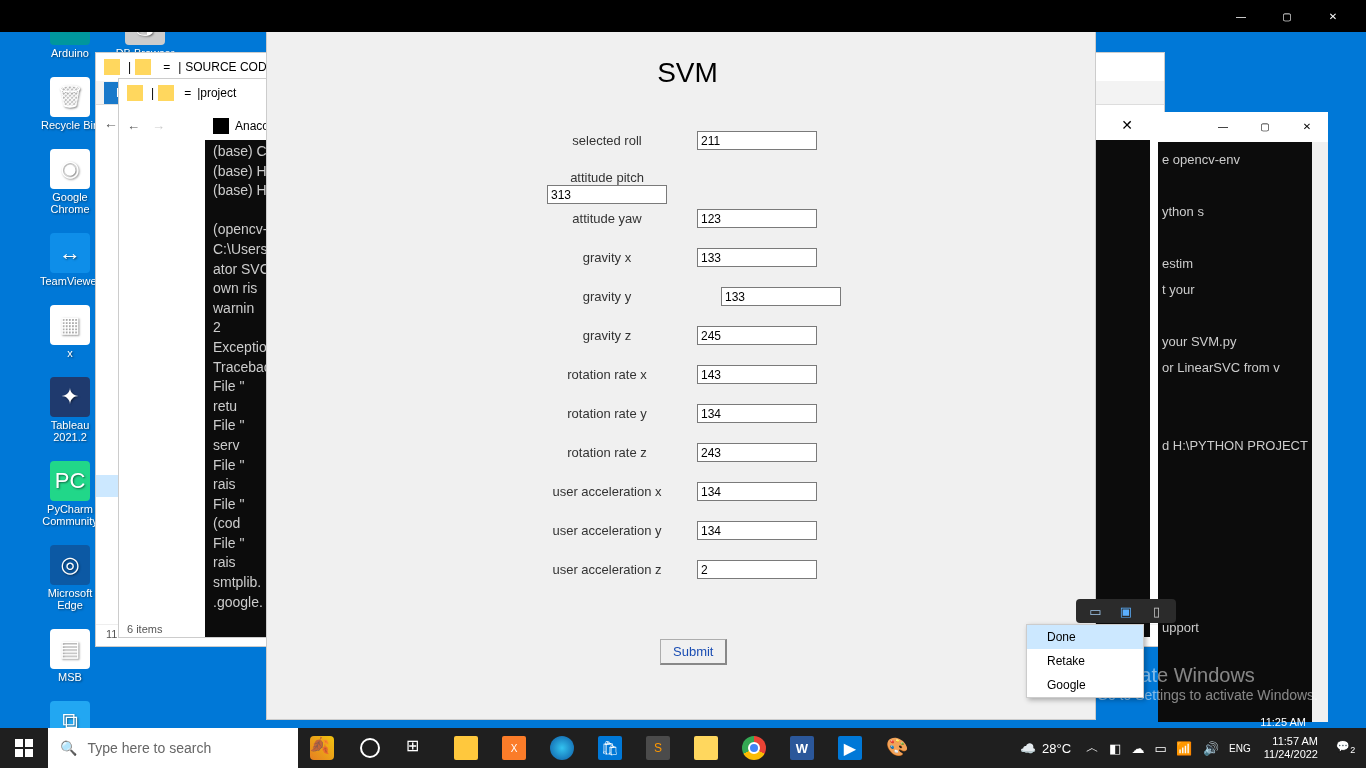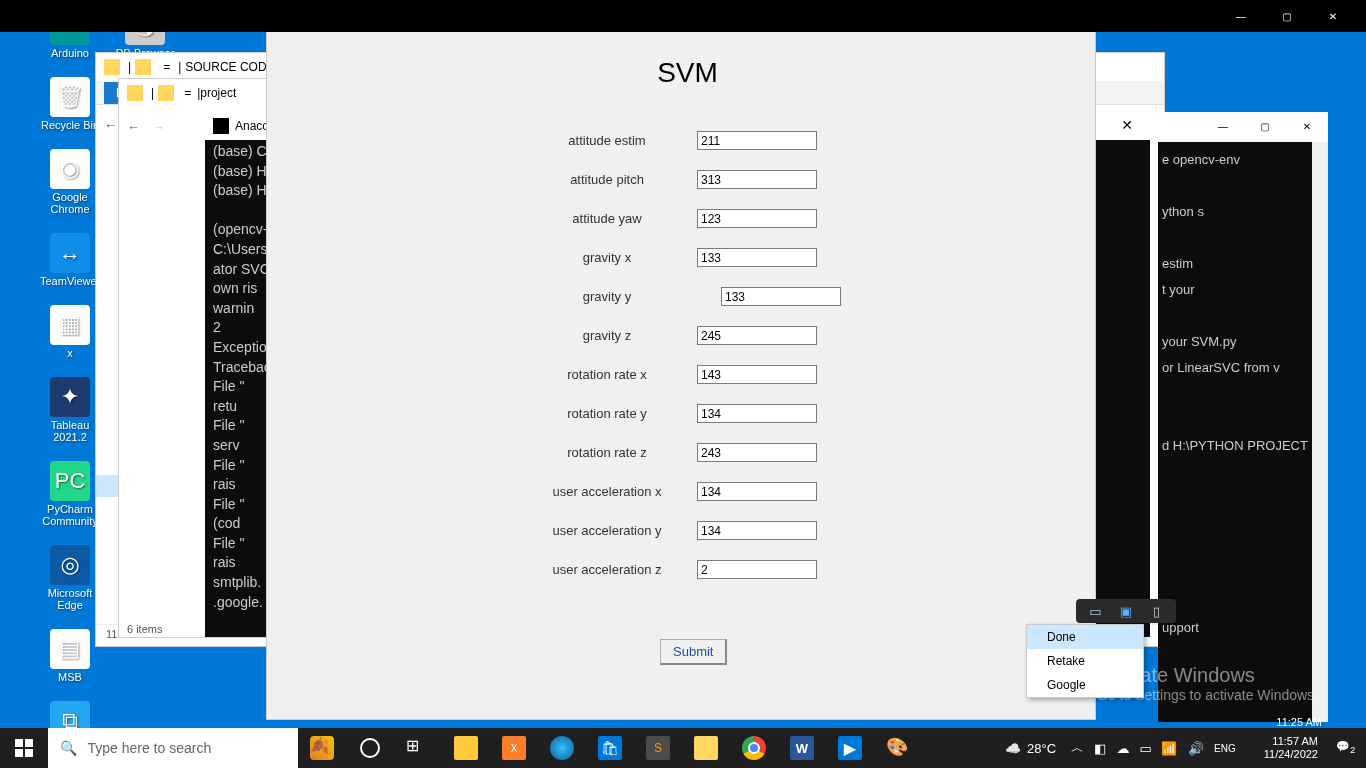--- a/index.html
+++ b/index.html
@@ -79,25 +79,25 @@
 .taskbar { position: absolute; left: 0; right: 0; bottom: 0; height: 40px; background: #1f1f1f; display: flex; align-items: center; z-index: 100; }
 .taskbar .start { width: 48px; height: 40px; display: flex; align-items: center; justify-content: center; color: #fff; }
 .start svg { width:18px;height:18px;}
 .taskbar .search { width: 250px; height: 40px; background: #fff; display: flex; align-items: center; padding: 0 12px; color: #666; font-size: 14px;}
 .taskbar .search .sicon{margin-right:10px;}
 .taskbar .titem { width: 48px; height: 40px; display: flex; align-items: center; justify-content: center; position:relative;}
 .taskbar .titem .timg { width: 24px; height: 24px; border-radius: 2px;}
 .taskbar .tray { margin-left: auto; display: flex; align-items: center; height: 40px; color: #fff; font-size: 11px;}
 .taskbar .tray .weather{display:flex;align-items:center;gap:6px;padding:0 10px;font-size:13px;}
 .taskbar .tray .ticon { padding: 0 5px; font-size:13px;}
-.taskbar .tray .clock { padding: 0 8px; text-align: right; line-height: 1.2; margin-left: 15px;}
+.taskbar .tray .clock { padding: 0 8px; text-align: right; line-height: 1.2;}
 .taskbar .tray .notif { width: 40px; text-align:center;}
 
 
-.minitime { position: absolute; right: 44px; bottom: 40px; color: #fff; font-size: 11px; z-index: 26; text-align:left;}
+.minitime { position: absolute; right: 60px; bottom: 40px; color: #fff; font-size: 11px; z-index: 26; text-align:left;}
 
 
 ::-webkit-scrollbar{width:0;height:0;}
 </style>
 </head>
 <body>
 
 <div class="desktop"></div>
 
 <div class="black-top"></div>
@@ -346,24 +346,24 @@
     <span>Fall detection</span>
     <span class="spacer"></span>
     <span class="wbtn">—</span>
     <span class="wbtn">▢</span>
     <span class="wbtn">✕</span>
   </div>
   <div class="tk-body" id="tkbody">
     <div class="tk-title">SVM</div>
     <button class="submit-btn">Submit</button>
   <div class="form-row" style="top: 100px;">
-        <label>attitude estim</label>
+        <label>selected roll</label>
         <input type="text" value="211" style="">
       </div>
-      <div class="form-row" style="top: 139px;">
+      <div class="form-row" style="top: 139px; flex-direction: column;">
         <label>attitude pitch</label>
         <input type="text" value="313" style="">
       </div>
       <div class="form-row" style="top: 178px;">
         <label>attitude yaw</label>
         <input type="text" value="123" style="">
       </div>
       <div class="form-row" style="top: 217px;">
         <label>gravity x</label>
         <input type="text" value="133" style="">

